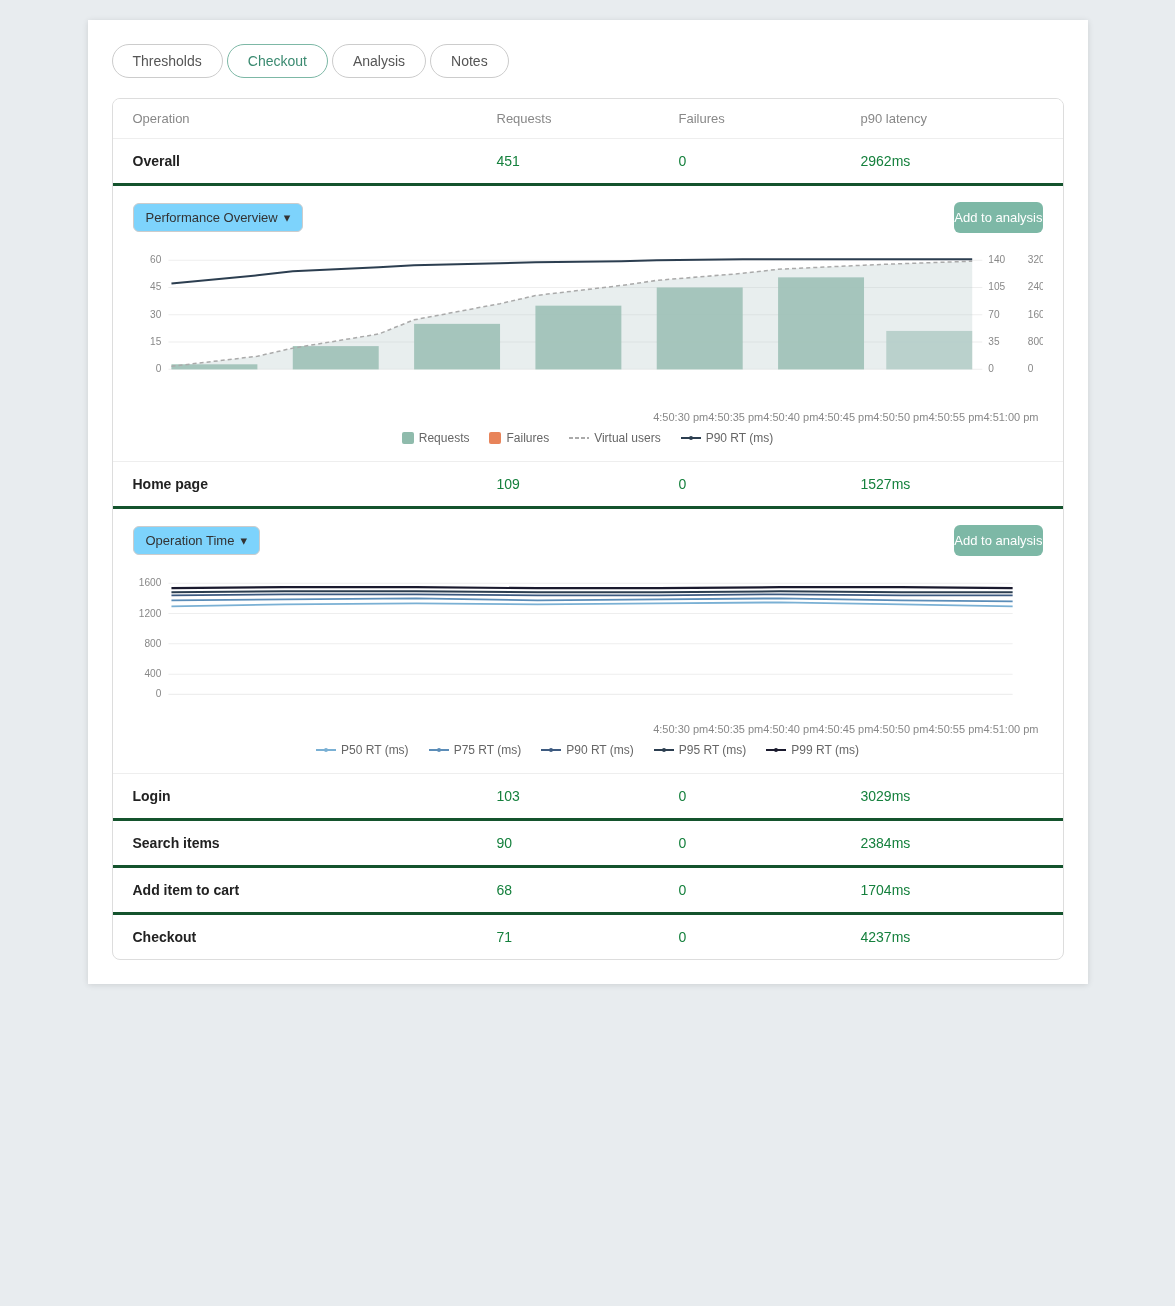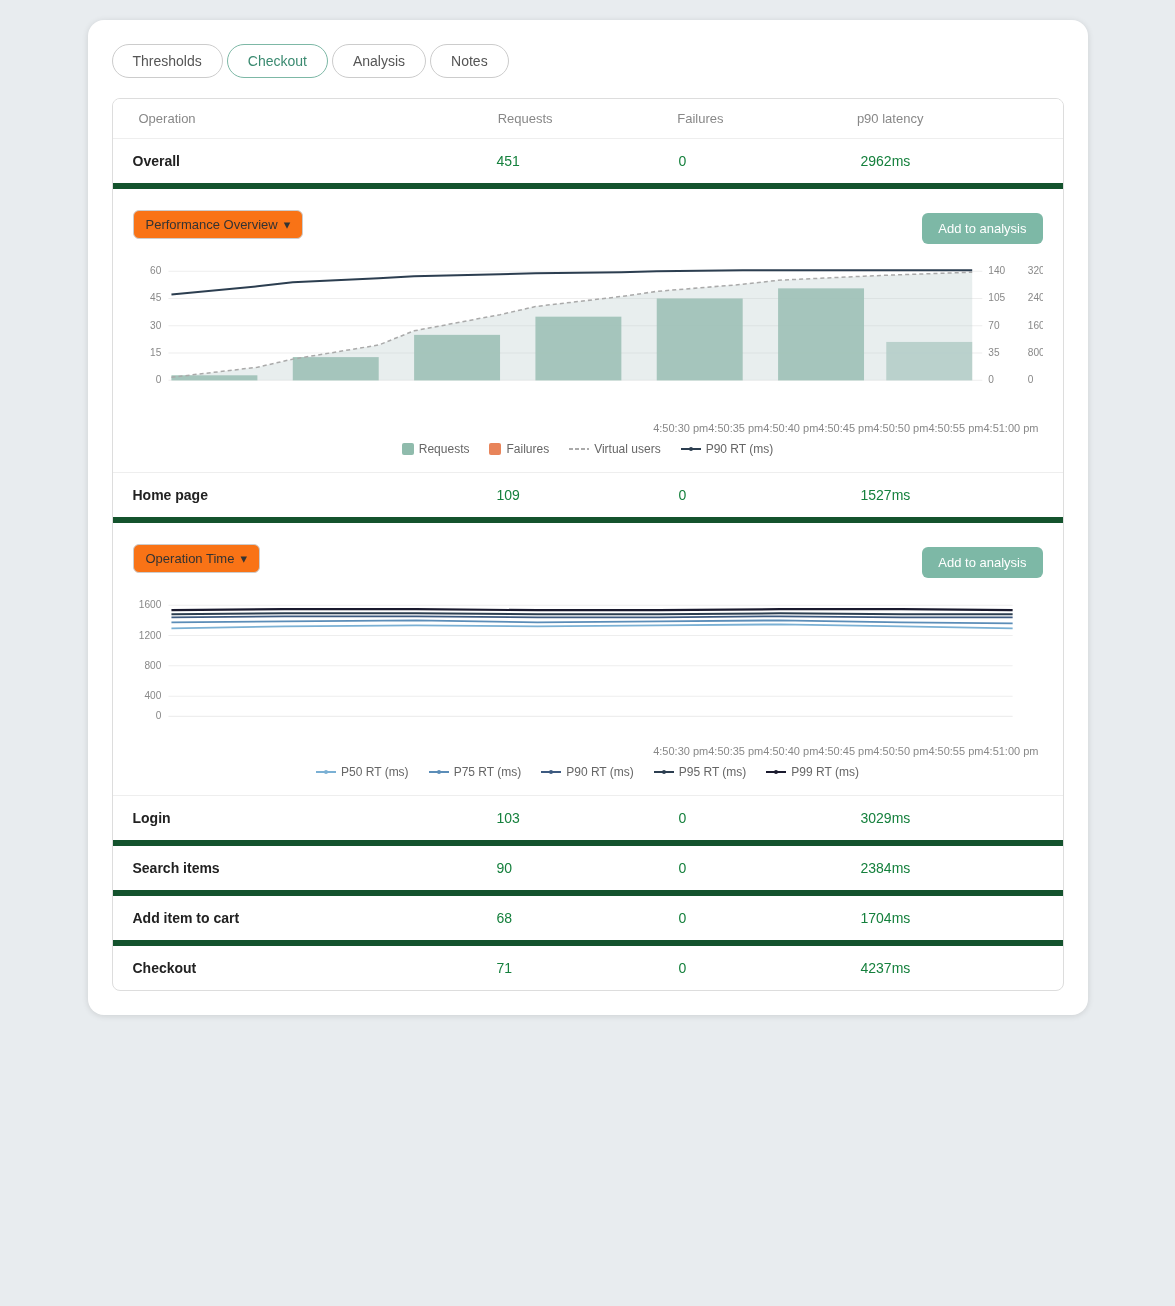--- a/index.html
+++ b/index.html
@@ -9,21 +9,21 @@
       font-size: 14px;
       color: #333;
       display: flex;
       justify-content: center;
       align-items: flex-start;
       min-height: 100vh;
       padding: 20px;
     }
     .outer-card {
       background: #fff;
-      border-radius: 16px;
+      border-radius: 0;
       box-shadow: 0 1px 6px rgba(0,0,0,0.12);
       width: 1000px;
       padding: 24px;
     }
     
     .tabs {
       display: flex;
       gap: 4px;
       margin-bottom: 20px;
     }
@@ -45,33 +45,33 @@
     
     .main-card {
       border: 1px solid #ddd;
       border-radius: 8px;
       overflow: hidden;
     }
     
     .table-header {
       display: grid;
       grid-template-columns: 2fr 1fr 1fr 1fr;
-      padding: 12px 26px;
+      padding: 12px 20px;
       background: #fff;
       border-bottom: 1px solid #eee;
       color: #888;
       font-size: 13px;
       font-weight: 500;
     }
     
     .table-row {
       display: grid;
       grid-template-columns: 2fr 1fr 1fr 1fr;
       padding: 14px 20px;
-      border-bottom: 6px solid #14532d;
+      border-bottom: 3px solid #14532d;
       align-items: center;
     }
     .table-row .op-name {
       font-weight: 600;
       color: #222;
     }
     .table-row .val {
       color: #15803d;
     }
     
@@ -86,35 +86,34 @@
       align-items: center;
       margin-bottom: 12px;
     }
     .dropdown-btn {
       display: flex;
       align-items: flex-end;
       gap: 6px;
       padding: 6px 12px;
       border: 1px solid #ccc;
       border-radius: 6px;
-      background: #f97316;
+      background: #7dd3fc;
       cursor: pointer;
       font-size: 13px;
       color: #333;
     }
     .add-btn {
-      padding: 8px 16px;
+      padding: 8px 0;
       background: #7db8a6;
       color: #fff;
       border: none;
       border-radius: 6px;
       cursor: pointer;
       font-size: 13px;
       font-weight: 500;
-      margin-top: 8px;
     }
     .chart-area {
       position: relative;
       width: 100%;
     }
     svg.chart {
       width: 100%;
       display: block;
     }
     

